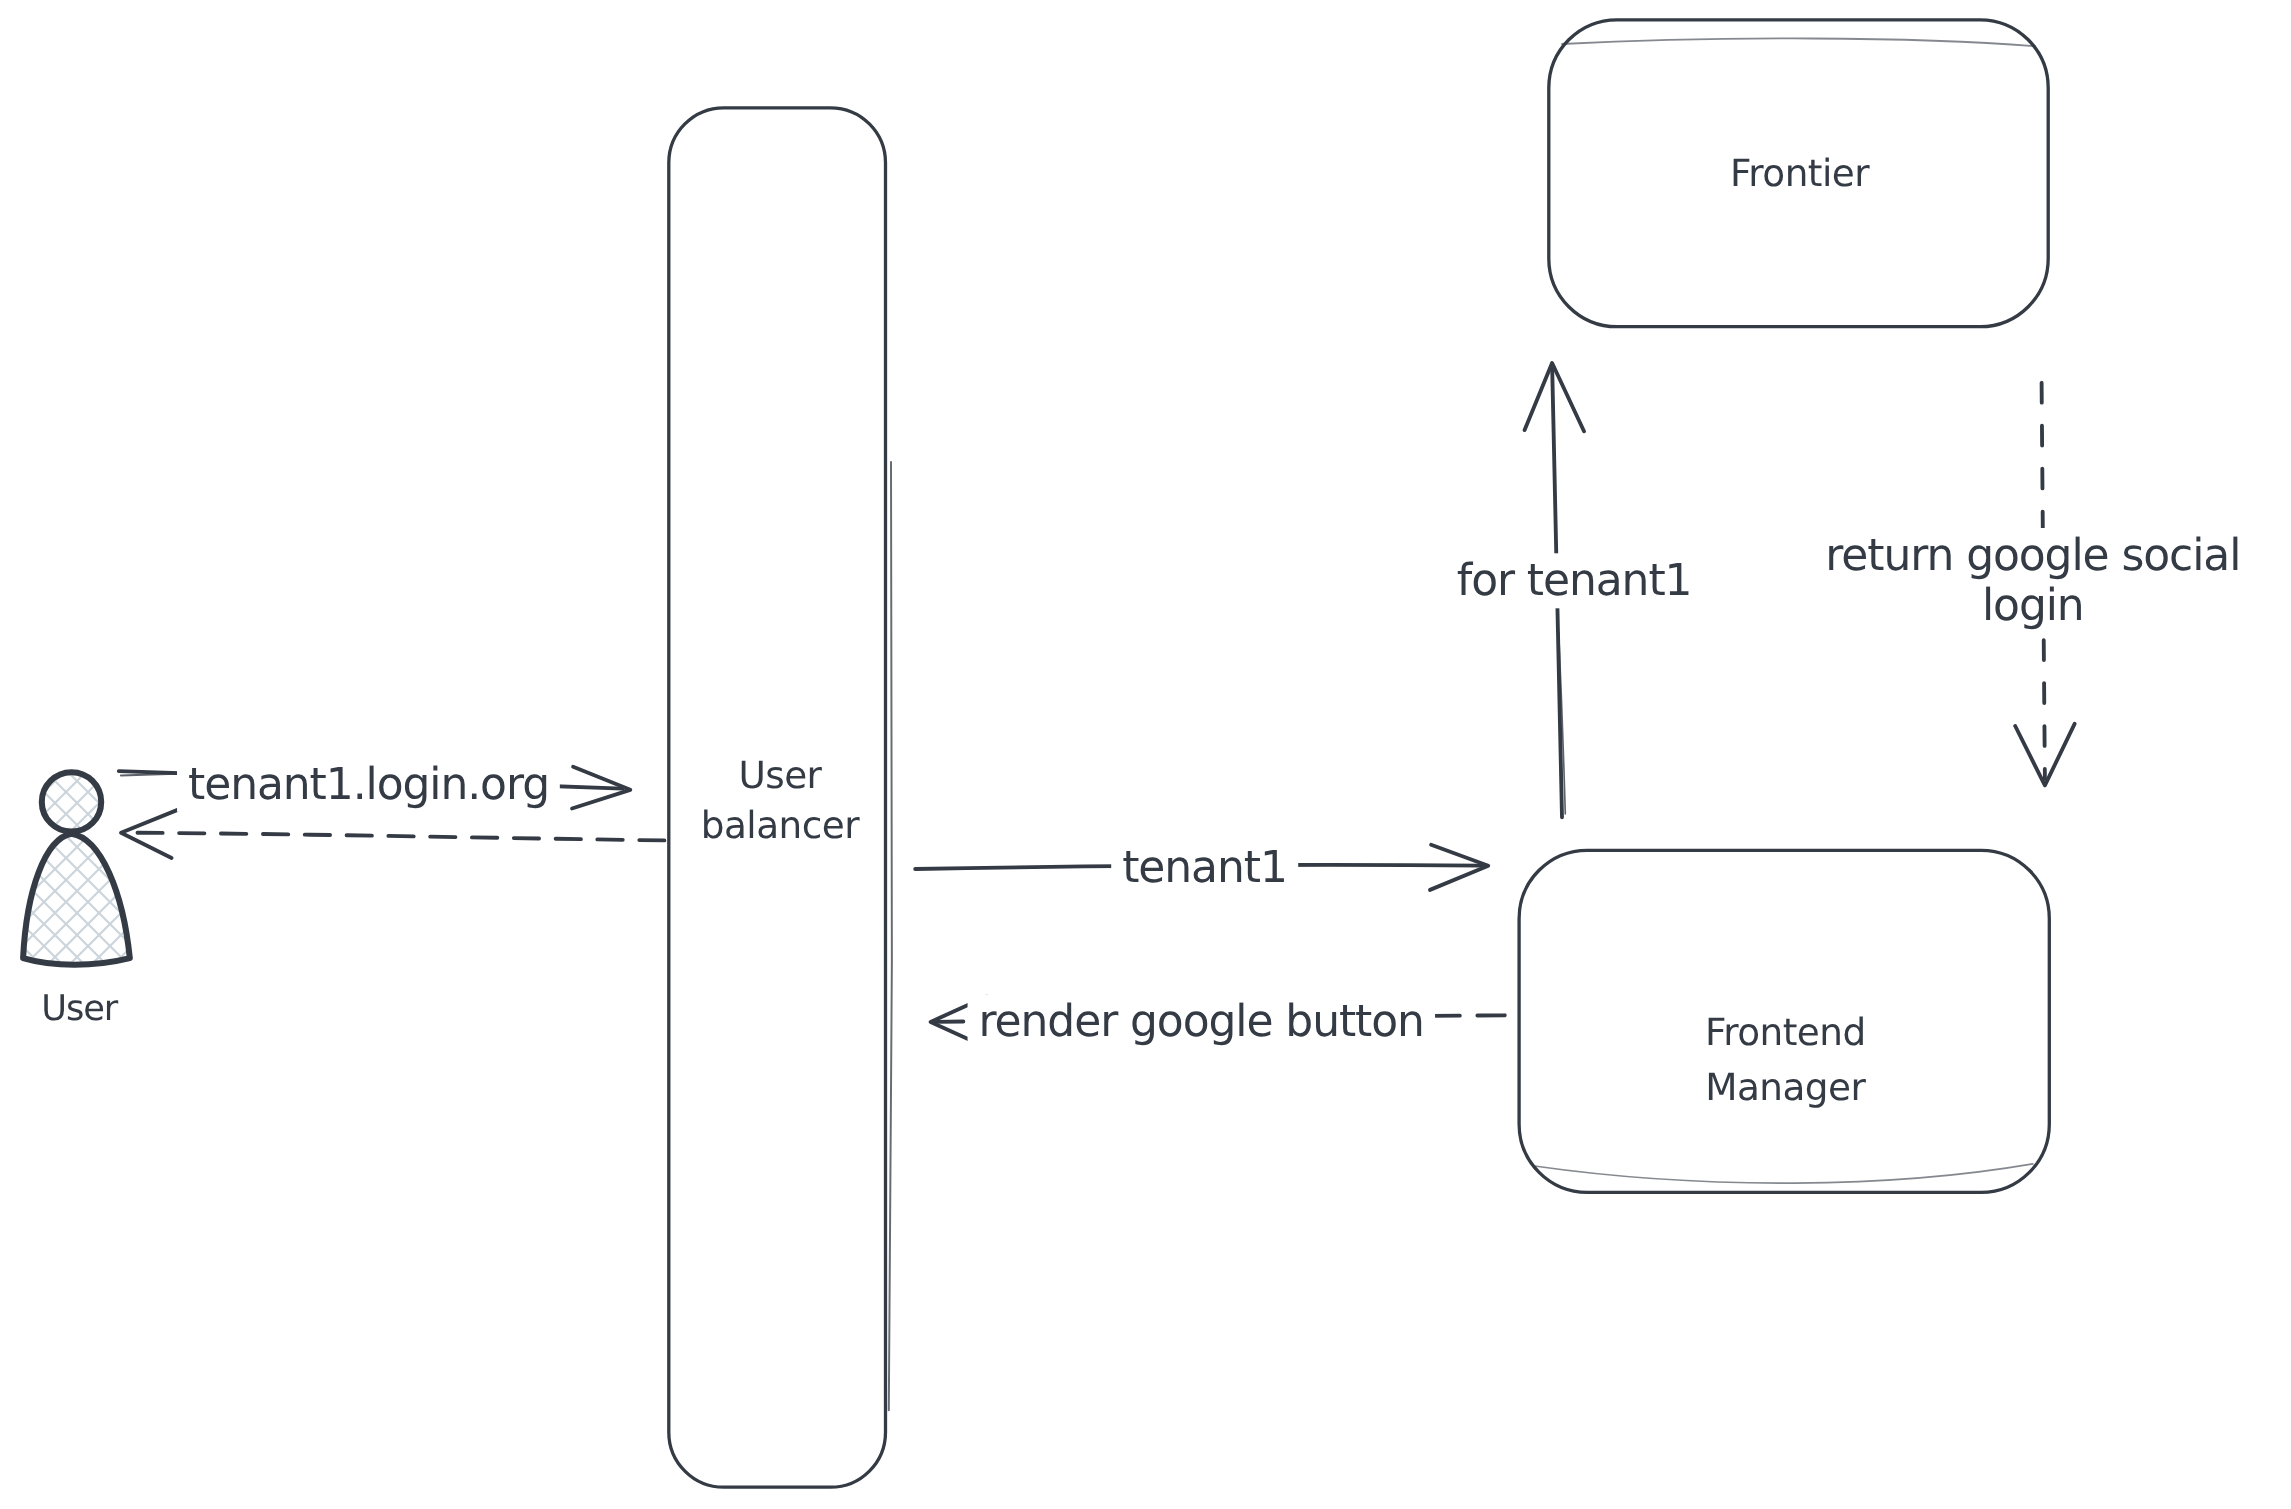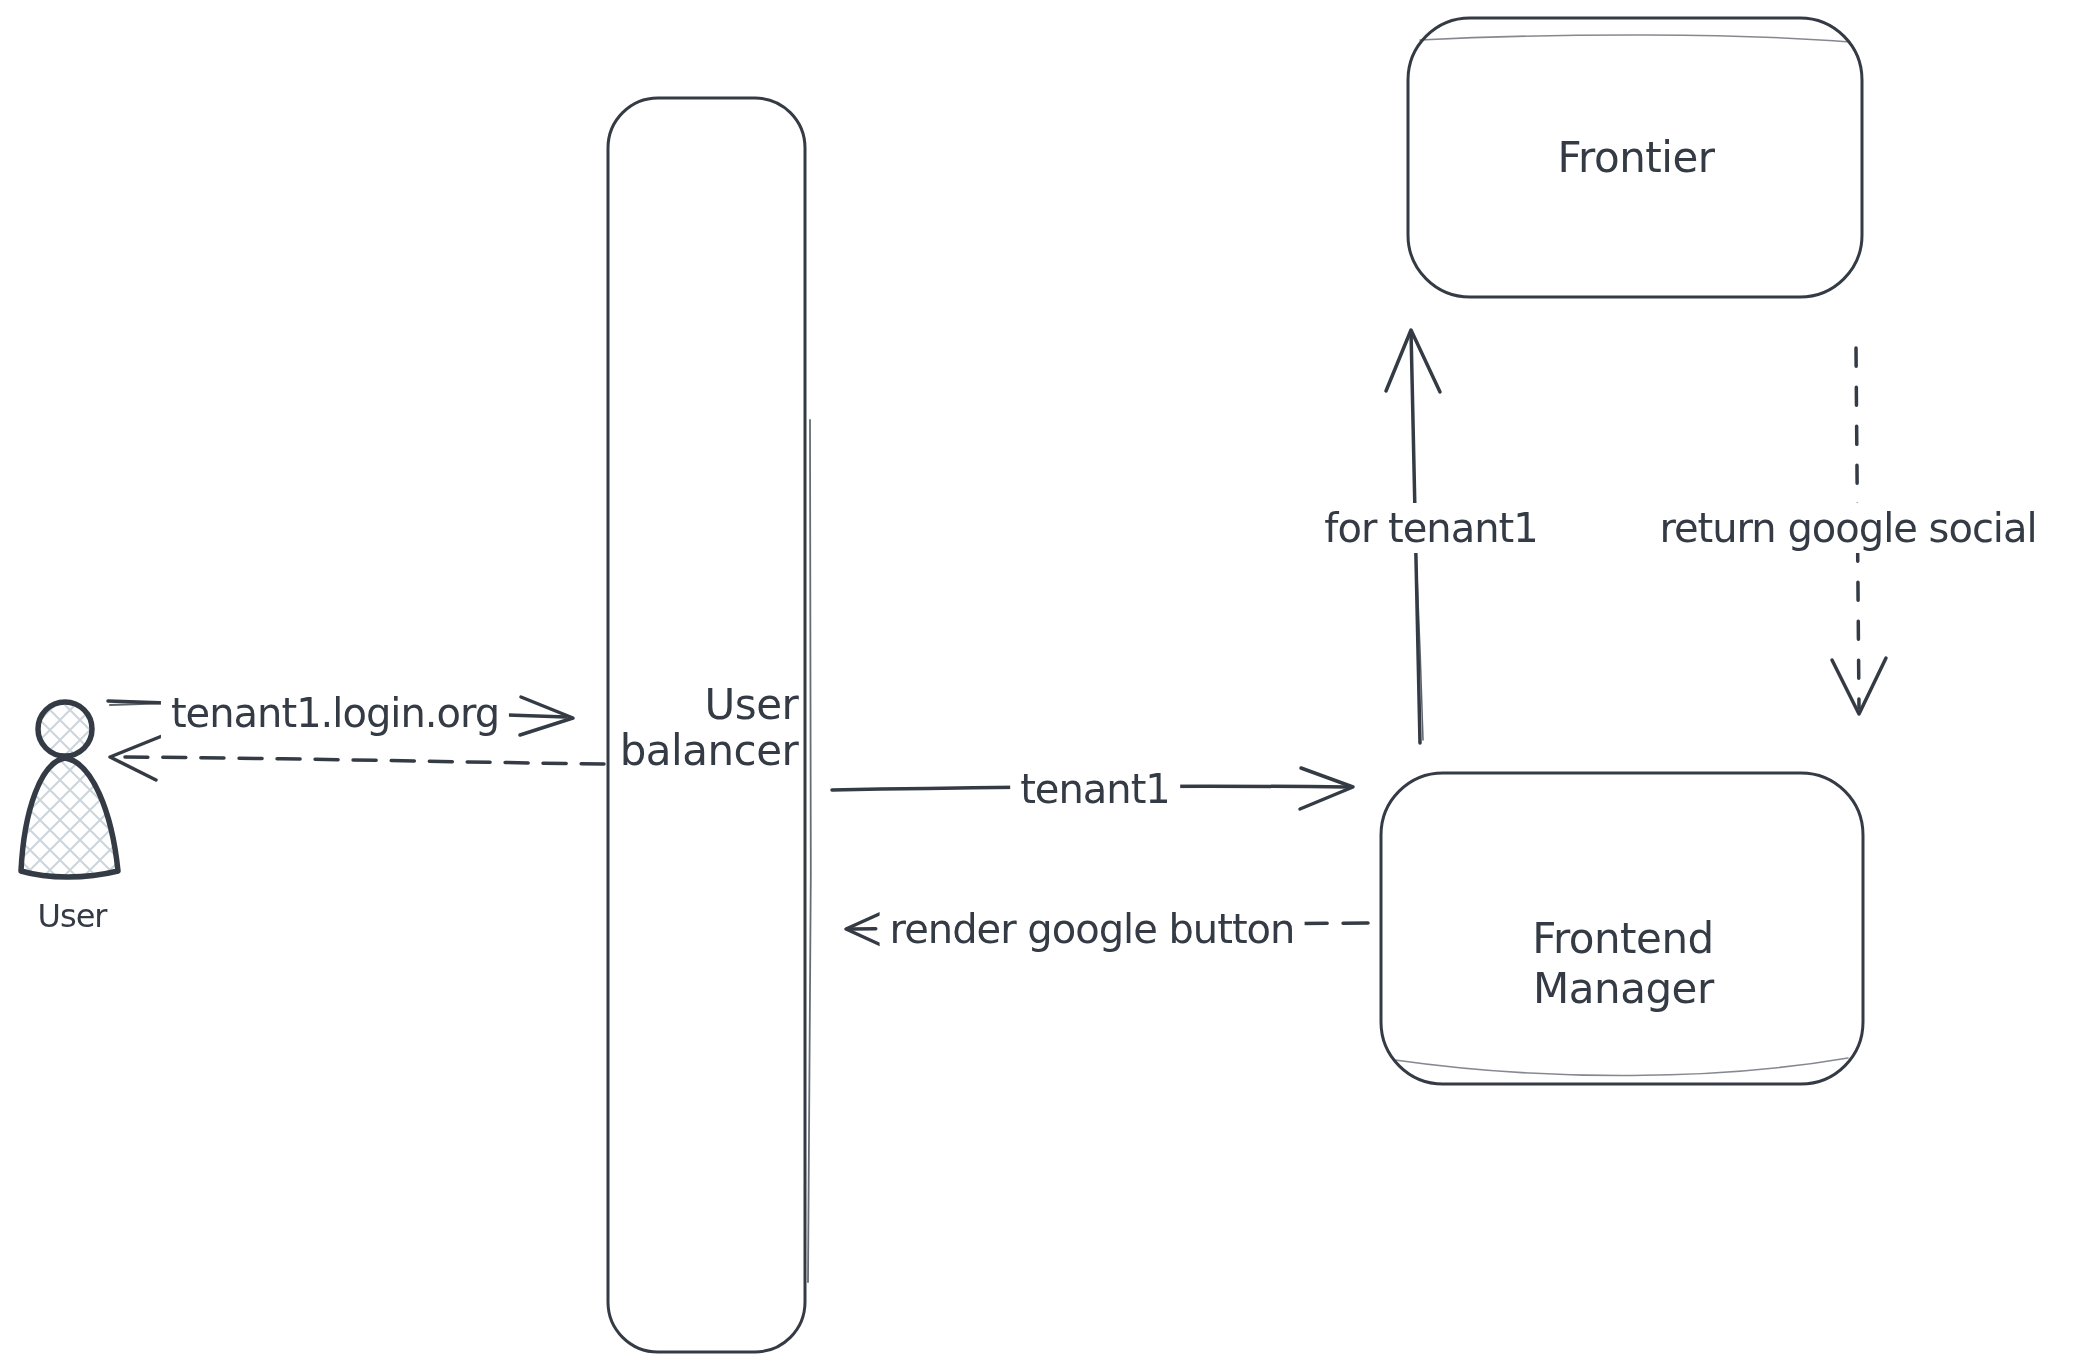--- a/index.html
+++ b/index.html
@@ -16,21 +16,21 @@
     transform:translate(-50%,-50%);
     text-align:center;
     white-space:nowrap;
     color:#343b45;
     font-size:40px;
     letter-spacing:-1px;
     line-height:46px;
     z-index:2;
   }
   .label.bg{background:#ffffff;padding:2px 10px;}
-  .label.node{font-size:42px;letter-spacing:-0.5px;text-align:right;}
+  .label.node{font-size:34px;letter-spacing:-0.5px;}
   .label.actor{font-size:32px;}
   .label .ln{display:block;}
 </style>
 </head>
 <body>
 
 <div class="canvas">
 
   <svg width="2083" height="1372" viewBox="0 0 2083 1372">
     <defs>
@@ -118,15 +118,16 @@
   <div class="label bg" style="left:1092px;top:929px">
     <span>render google button</span>
   </div>
 
   <div class="label bg" style="left:1431px;top:528px">
     <span class="ln">for tenant1</span>
   </div>
 
   <div class="label bg" style="left:1848px;top:528px">
     <span class="ln">return google social</span>
+    <span class="ln">login</span>
   </div>
 
 </div>
 
 </body></html>

